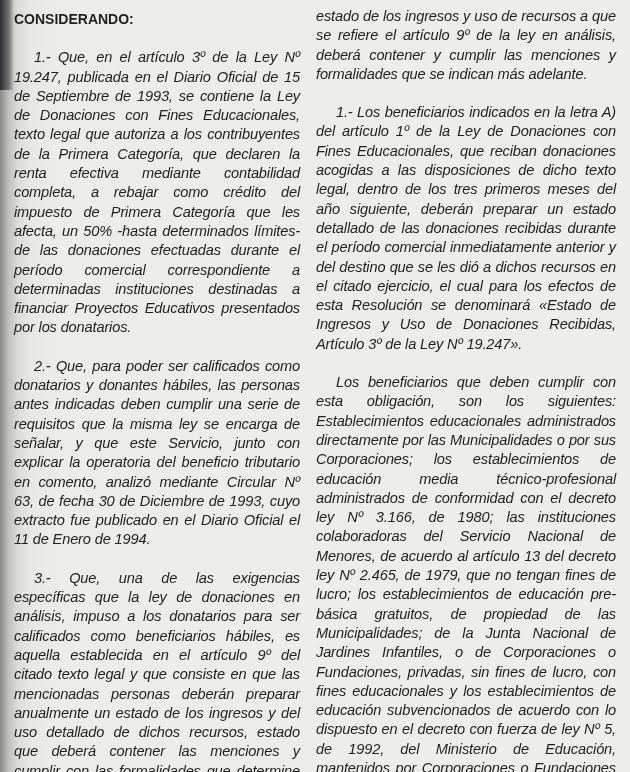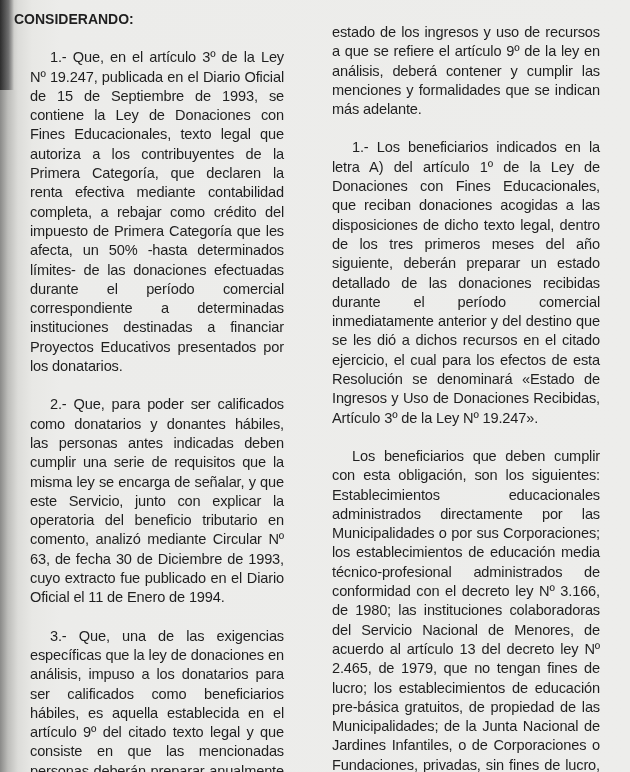--- a/index.html
+++ b/index.html
@@ -27,21 +27,21 @@
   }
   .col-left { left: 14px; top: 6px; width: 286px; }
   .col-right { left: 316px; top: 7px; width: 300px; }
   .heading {
     font-weight: bold;
     font-size: 14px;
     margin: 0;
     letter-spacing: 0;
   }
   .col-left .heading { margin-top: 4px; }
-  p { margin: 16px; }
+  p { margin: 0; font-style: italic; }
   .indent { text-indent: 20px; }
   .gap { margin-top: 19px; }
 </style>
 </head>
 <body>
 
 <div class="page">
   <div class="spine-shadow"></div>
 
   <div class="col col-left">

